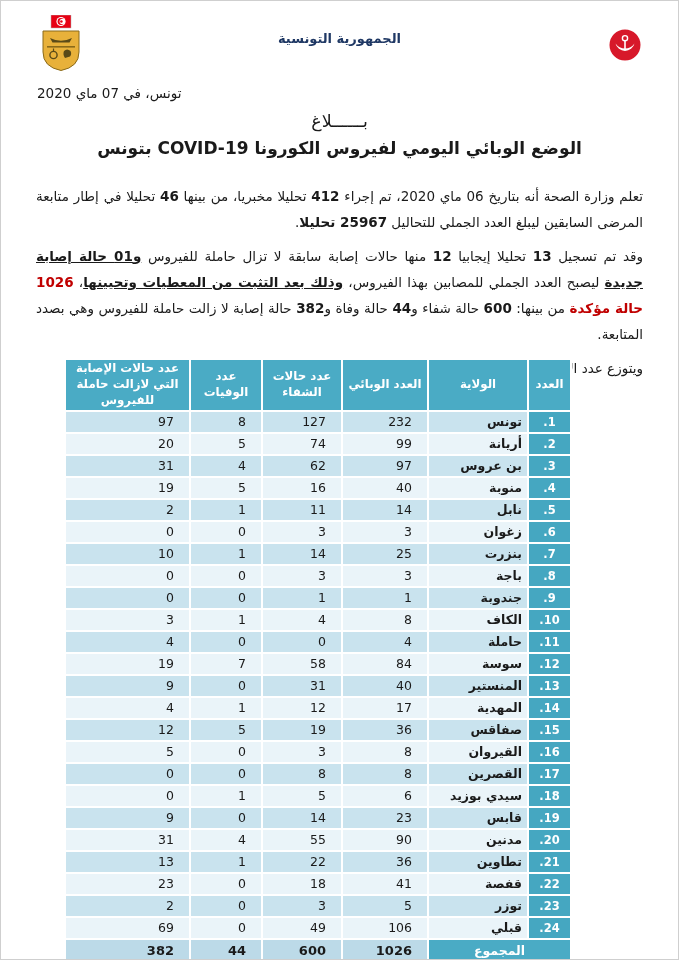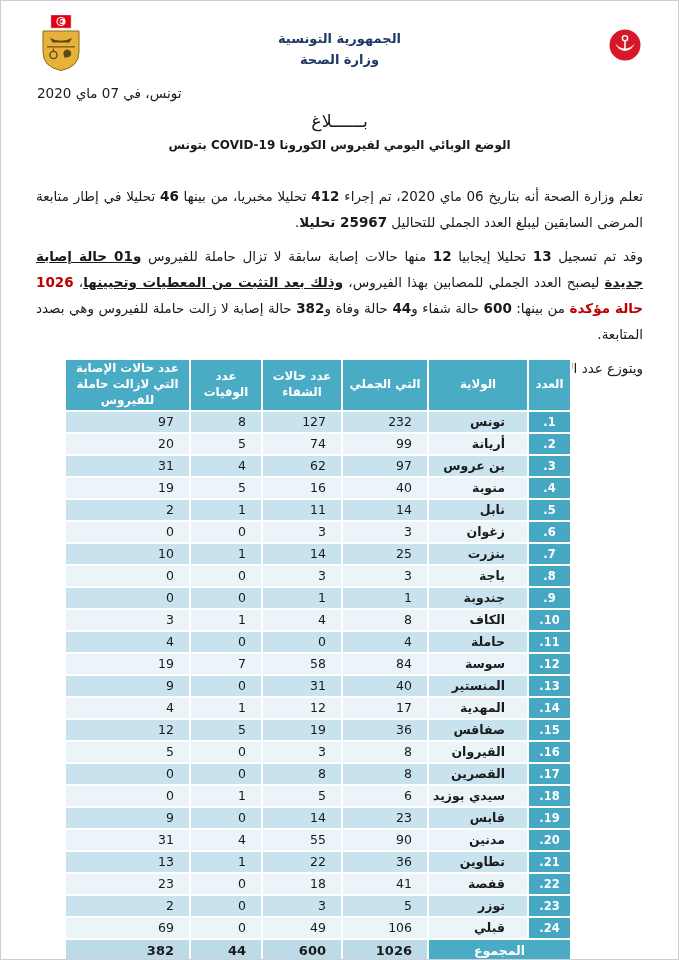--- a/index.html
+++ b/index.html
@@ -10,21 +10,21 @@
   }
   
   .emblem{position:absolute;left:36px;top:14px;width:48px;height:58px;}
   .center-head{position:absolute;top:27px;left:0;right:0;text-align:center;
     color:#1f3864;font-weight:bold;font-size:13px;line-height:21px;}
   .moh-logo{position:absolute;right:36px;top:27px;width:34px;height:34px;}
   .date-line{position:absolute;left:36px;top:84px;font-size:13.5px;direction:rtl;}
   .doc-title{position:absolute;top:110px;left:0;right:0;text-align:center;
     font-weight:normal;font-size:17.5px;}
   .doc-subtitle{position:absolute;top:137px;left:0;right:0;text-align:center;
-    font-weight:bold;font-size:12px;}
+    font-weight:bold;font-size:17px;}
   
   .body-text{position:absolute;top:174px;right:27px;left:27px;direction:rtl;
     text-align:justify;font-size:13.5px;line-height:26px;}
   .body-text p{margin:8px;}
   .b{font-weight:bold;}
   .bu{font-weight:bold;text-decoration:underline;}
   .red{color:#c00000;font-weight:bold;}
   
   .gov-table{position:absolute;top:357px;right:106px;width:506px;
     border-collapse:collapse;table-layout:fixed;direction:rtl;font-size:12.5px;}
@@ -34,21 +34,21 @@
   .gov-table col.c-rec{width:80px;}
   .gov-table col.c-death{width:72px;}
   .gov-table col.c-act{width:125px;}
   .gov-table th,.gov-table td{border:2px solid #ffffff;padding:0;overflow:hidden;white-space:normal;}
   .gov-table thead th{background:#4aabc5;color:#ffffff;font-weight:bold;
     height:42px;font-size:11.8px;line-height:1.35;text-align:center;vertical-align:middle;padding:1px 2px;}
   .gov-table tbody td{height:20px;line-height:20px;vertical-align:middle;}
   .gov-table tbody tr:nth-child(odd){background:#c9e3ee;}
   .gov-table tbody tr:nth-child(even){background:#eaf4f9;}
   td.idx{background:#45a7c1;color:#ffffff;text-align:center;font-size:11.5px;font-weight:bold;}
-  td.gov{text-align:right;padding-right:22px;font-weight:bold;font-size:12.5px;}
+  td.gov{text-align:right;padding-right:5px;font-weight:bold;font-size:12.5px;}
   td.num{text-align:right;padding-right:15px;font-size:12.5px;}
   .gov-table tfoot td{height:22px;line-height:22px;vertical-align:middle;}
   td.total-label{background:#4aabc5;color:#ffffff;font-weight:bold;text-align:center;font-size:12.5px;}
   td.total-num{background:#bcdae8;font-weight:bold;text-align:right;padding-right:15px;font-size:13px;}
 </style>
 </head>
 <body>
 
 <div id="page">
 
@@ -61,21 +61,20 @@
     <path d="M6 16 h36 v21 q0 15 -18 18.5 q-18 -3.5 -18 -18.5 z" fill="#e8b13a" stroke="#8a6a1a" stroke-width="1"></path>
     <path d="M13 23 q11 5.5 22 0 l-2.5 4.5 h-17 z" fill="#5a4a18"></path>
     <rect x="10" y="31" width="28" height="1.6" fill="#8a6a1a"></rect>
     <circle cx="16.5" cy="40" r="3.6" fill="none" stroke="#5a4a18" stroke-width="1.4"></circle>
     <path d="M16.5 36 v-2.5" stroke="#5a4a18" stroke-width="1.2"></path>
     <path d="M27 36 q3 -3 6.5 0 q1.5 3 -0.5 5.5 l-5 1.5 q-2.5 -3.5 -1 -7 z" fill="#5a4a18"></path>
   </svg>
 
   <div class="center-head">
     <div>الجمهورية التونسية</div>
-    <div>وزارة الصحة</div>
   </div>
 
   <svg class="moh-logo" viewBox="0 0 34 34">
     <circle cx="17" cy="17" r="15.5" fill="#d7182a"></circle>
     <path d="M7.5 15.5 a9.8 9.8 0 0 0 19 0 a11.5 11.5 0 0 1 -19 0 z" fill="#ffffff"></path>
     <circle cx="17" cy="10.2" r="2.6" fill="none" stroke="#ffffff" stroke-width="1.4"></circle>
     <path d="M17 12.8 v8.6" stroke="#ffffff" stroke-width="1.6"></path>
   </svg>
 
   <div class="date-line">تونس، في 07 ماي 2020</div>
@@ -95,21 +94,21 @@
         <col class="c-gov">
         <col class="c-total">
         <col class="c-rec">
         <col class="c-death">
         <col class="c-act">
     </colgroup>
     <thead>
       <tr>
         <th>العدد</th>
         <th>الولاية</th>
-        <th>التي الجملي</th>
+        <th>العدد الوبائي</th>
         <th>عدد حالات الشفاء</th>
         <th>عدد الوفيات</th>
         <th>عدد حالات الإصابة التي لازالت حاملة للفيروس</th>
       </tr>
     </thead>
     <tbody>
         <tr>
       <td class="idx">1.</td>
       <td class="gov">تونس</td>
       <td class="num">232</td>

